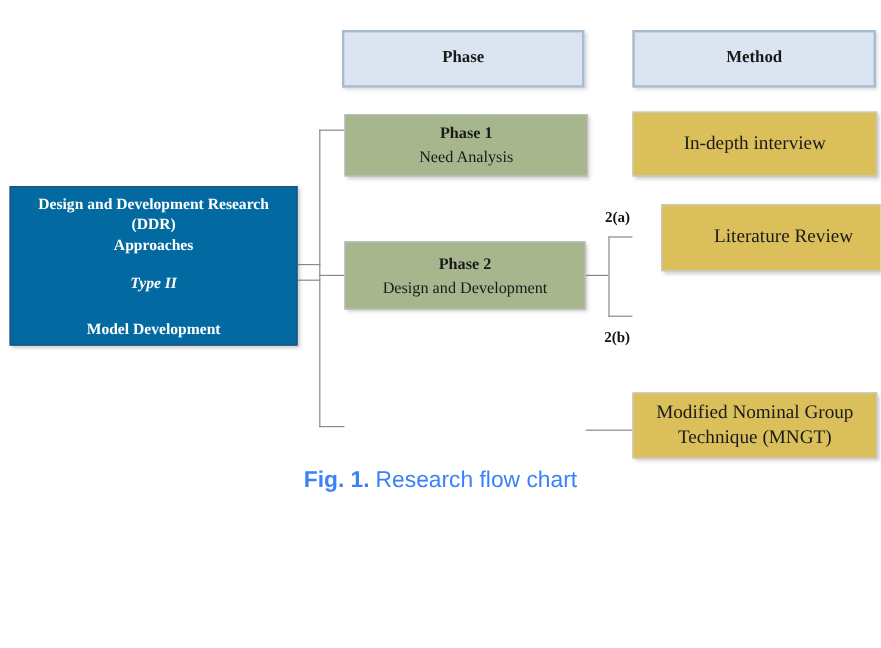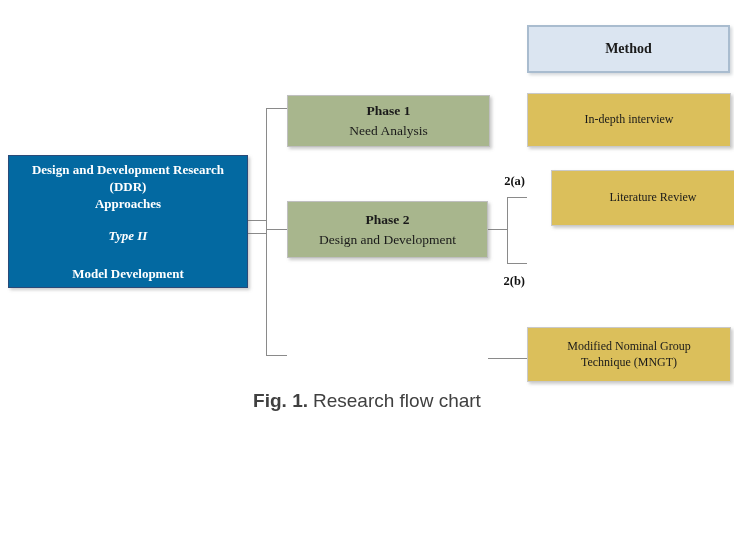--- a/index.html
+++ b/index.html
@@ -53,21 +53,21 @@
     line-height: 1.45;
   }
   .green-box .title { font-weight: bold; }
   .p1 { left: 287px; top: 95px;  width: 203px; height: 52px; }
   .p2 { left: 287px; top: 201px; width: 201px; height: 57px; }
   .p3 { left: 287px; top: 325px; width: 201px; height: 55px; }
 
   .yellow-box {
     background: #dbbf5b;
     border: 1px solid #c9c9c9;
-    font-size: 12px;
+    font-size: 16px;
     line-height: 1.45;
   }
   .m-interview { left: 527px; top: 93px;  width: 204px; height: 54px; }
   .m-lit       { left: 551px; top: 170px; width: 204px; height: 56px; }
   .m-fdm       { left: 527px; top: 247px; width: 204px; height: 55px; line-height: 1.6; }
   .m-mngt      { left: 527px; top: 327px; width: 204px; height: 55px; line-height: 1.3; }
 
   .line { position: absolute; background: #8a8a8a; }
   .h-line { height: 1px; }
   .v-line { width: 1px; }
@@ -82,21 +82,21 @@
   }
   .lbl-2a { left: 495px; top: 174px; }
   .lbl-2b { left: 495px; top: 274px; }
 
   .caption {
     position: absolute;
     left: 0; top: 390px; width: 734px;
     text-align: center;
     font-family: "Liberation Sans", "DejaVu Sans", sans-serif;
     font-size: 19px;
-    color: #404040;
+    color: #3b82f6;
   }
   .caption .fig-label { font-weight: bold; }
   .caption .fig-text { margin-left: 5px; }
 </style>
 </head>
 <body>
 
 <div class="canvas">
 
   <div class="line v-line" style="left:266px; top:108px; height:248px;"></div>
@@ -104,20 +104,23 @@
   <div class="line h-line" style="left:248px; top:220px; width:19px;"></div>
   <div class="line h-line" style="left:248px; top:233px; width:19px;"></div>
   <div class="line h-line" style="left:266px; top:229px; width:21px;"></div>
   <div class="line h-line" style="left:266px; top:355px; width:21px;"></div>
   <div class="line h-line" style="left:488px; top:229px; width:19px;"></div>
   <div class="line v-line" style="left:507px; top:197px; height:67px;"></div>
   <div class="line h-line" style="left:507px; top:197px; width:20px;"></div>
   <div class="line h-line" style="left:507px; top:263px; width:20px;"></div>
   <div class="line h-line" style="left:488px; top:358px; width:39px;"></div>
 
+  <div class="box header-box hdr-phase">
+    <span>Phase</span>
+  </div>
   <div class="box header-box hdr-method">
     <span>Method</span>
   </div>
 
   <div class="box navy-box shadow">
     <div>Design and Development Research</div>
     <div>(DDR)</div>
     <div>Approaches</div>
     <div class="type-line">Type II</div>
     <div class="model-line">Model Development</div>

